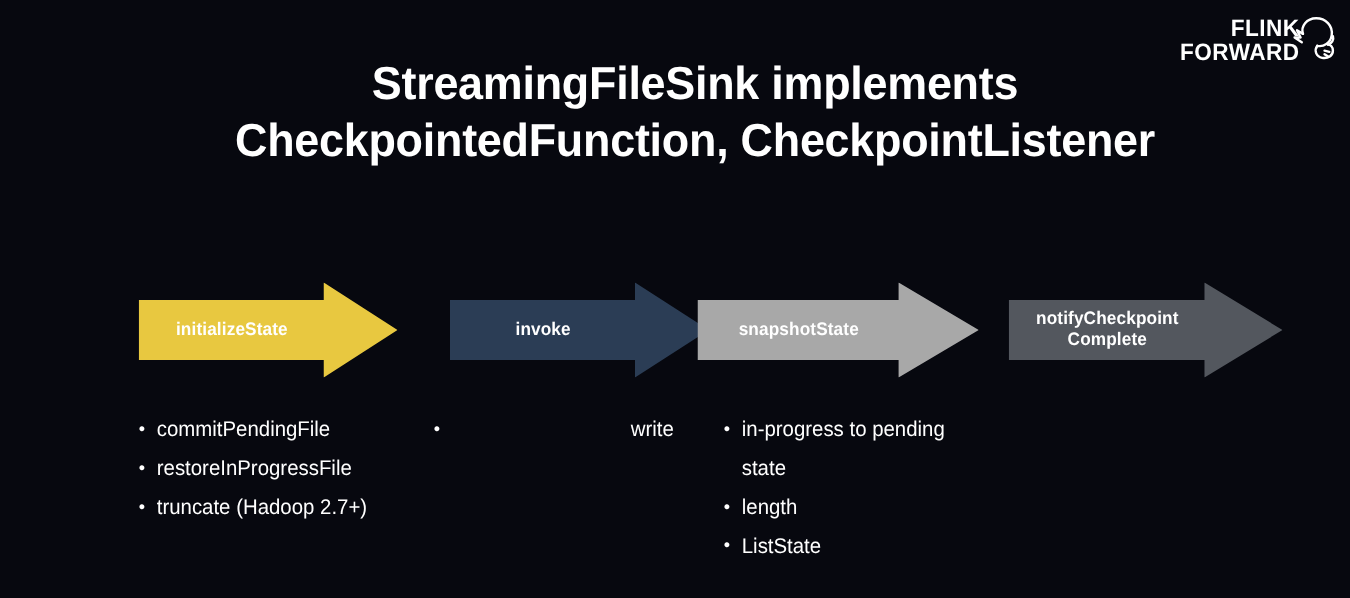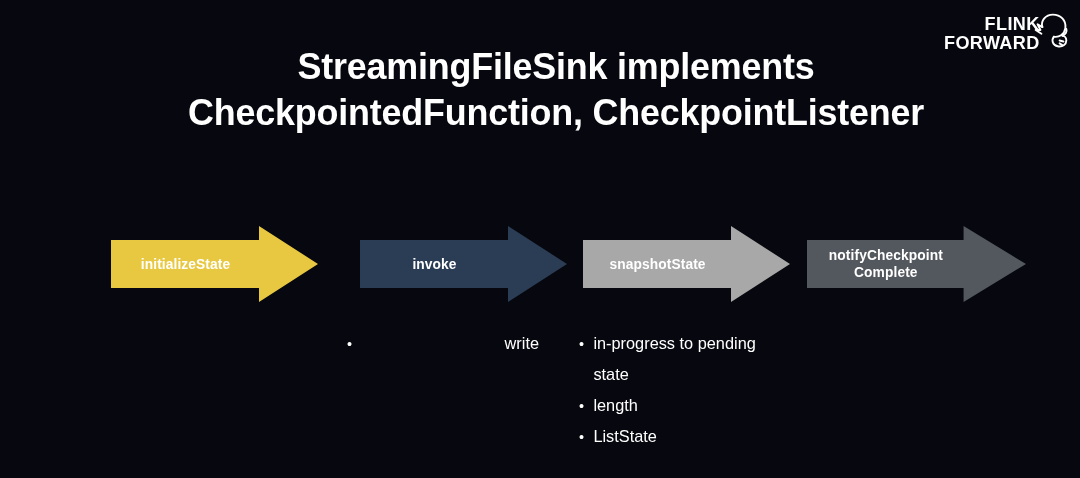--- a/index.html
+++ b/index.html
@@ -104,21 +104,21 @@
     line-height: 17px;
     text-align: center;
     letter-spacing: 0.1px;
     white-space: pre-line;
     font-family: "Liberation Sans", sans-serif;
     transform: scaleX(0.95);
   }
 
   .arrow-1 { left: 95px;  width: 207px; }
   .arrow-2 { left: 344px; width: 207px; }
-  .arrow-3 { left: 567px; width: 207px; }
+  .arrow-3 { left: 542px; width: 207px; padding-left: 18px; }
   .arrow-4 { left: 791px; width: 207px; padding-left: 12px; }
 
   
   .cols {
     position: absolute;
     top: 328px;
     left: 0;
     width: 1080px;
     height: 140px;
   }
@@ -206,20 +206,25 @@
         <polygon points="0,14 148,14 148,0 207,38 148,76 148,62 0,62" fill="#53575e"></polygon>
       </svg>
       <div class="arrow-label">notifyCheckpoint
 Complete</div>
     </div>
 
   </div>
 
   <div class="cols">
 
+    <div class="col col-1">
+      <div class="bullet">commitPendingFile</div>
+      <div class="bullet">restoreInProgressFile</div>
+      <div class="bullet">truncate (Hadoop 2.7+)</div>
+    </div>
 
     <div class="col col-2">
       <div class="bullet">write</div>
     </div>
 
     <div class="col col-3">
       <div class="bullet">in-progress to pending state</div>
       <div class="bullet">length</div>
       <div class="bullet">ListState</div>
     </div>

